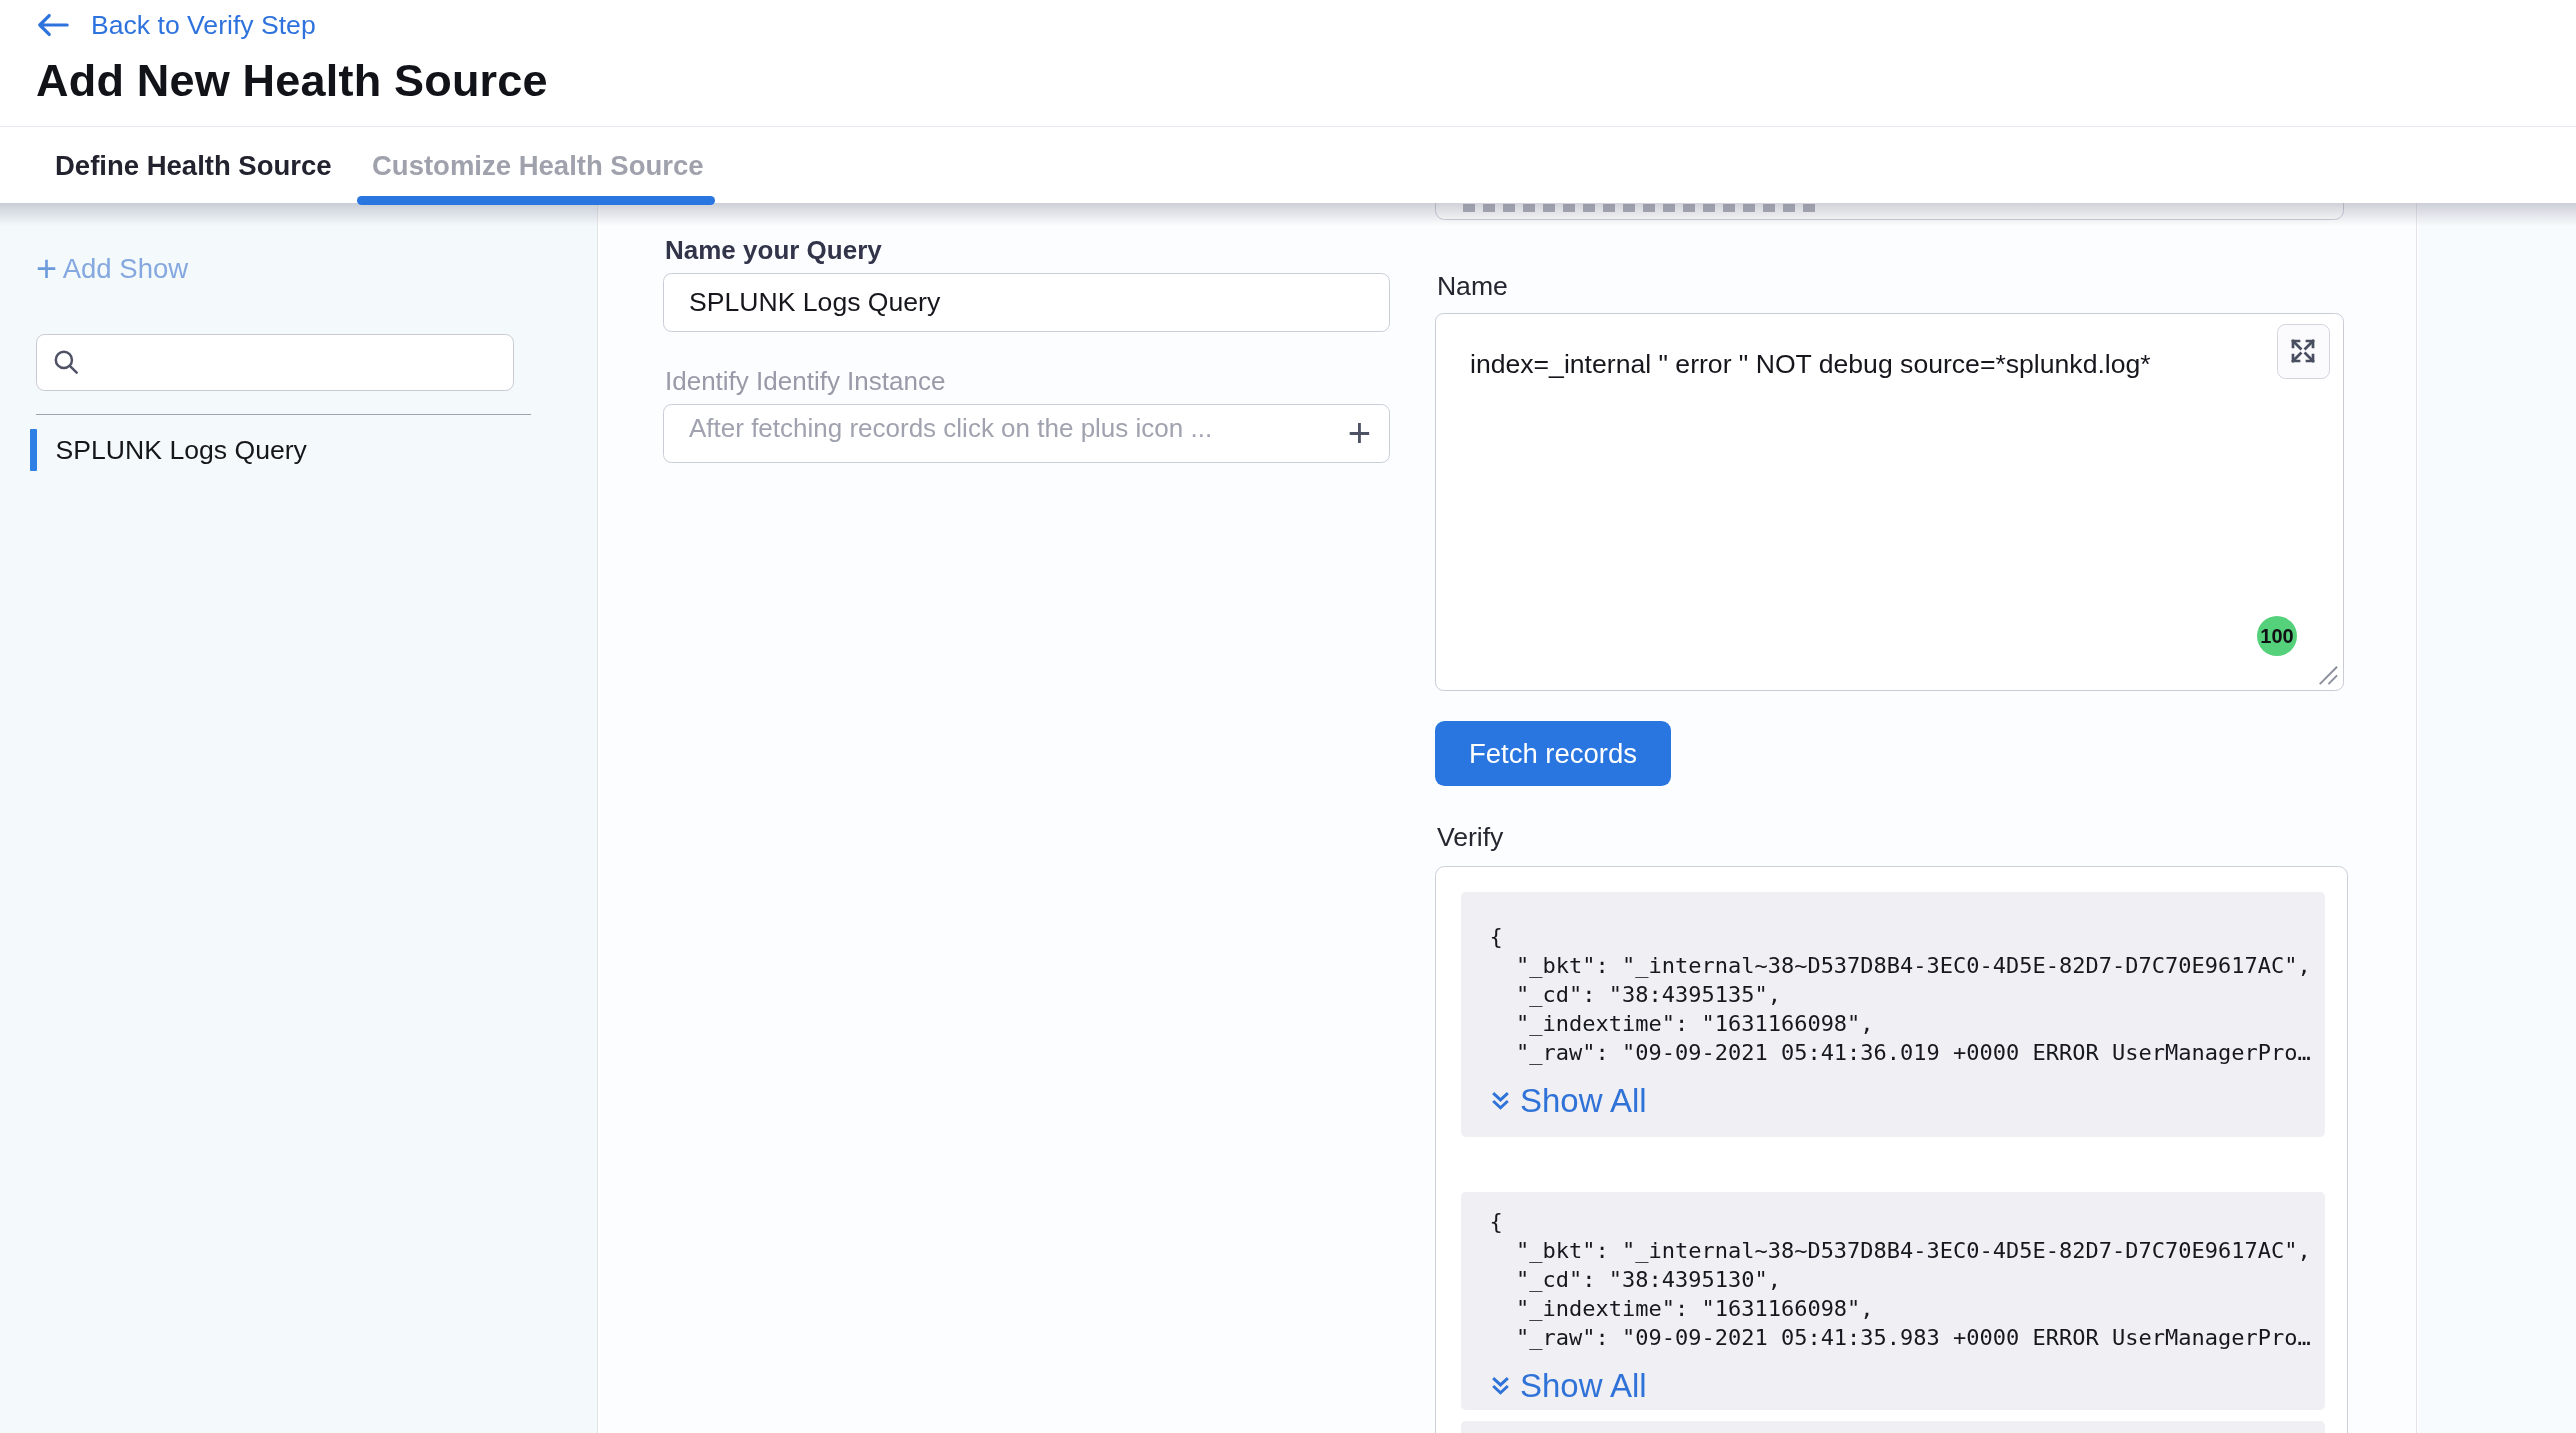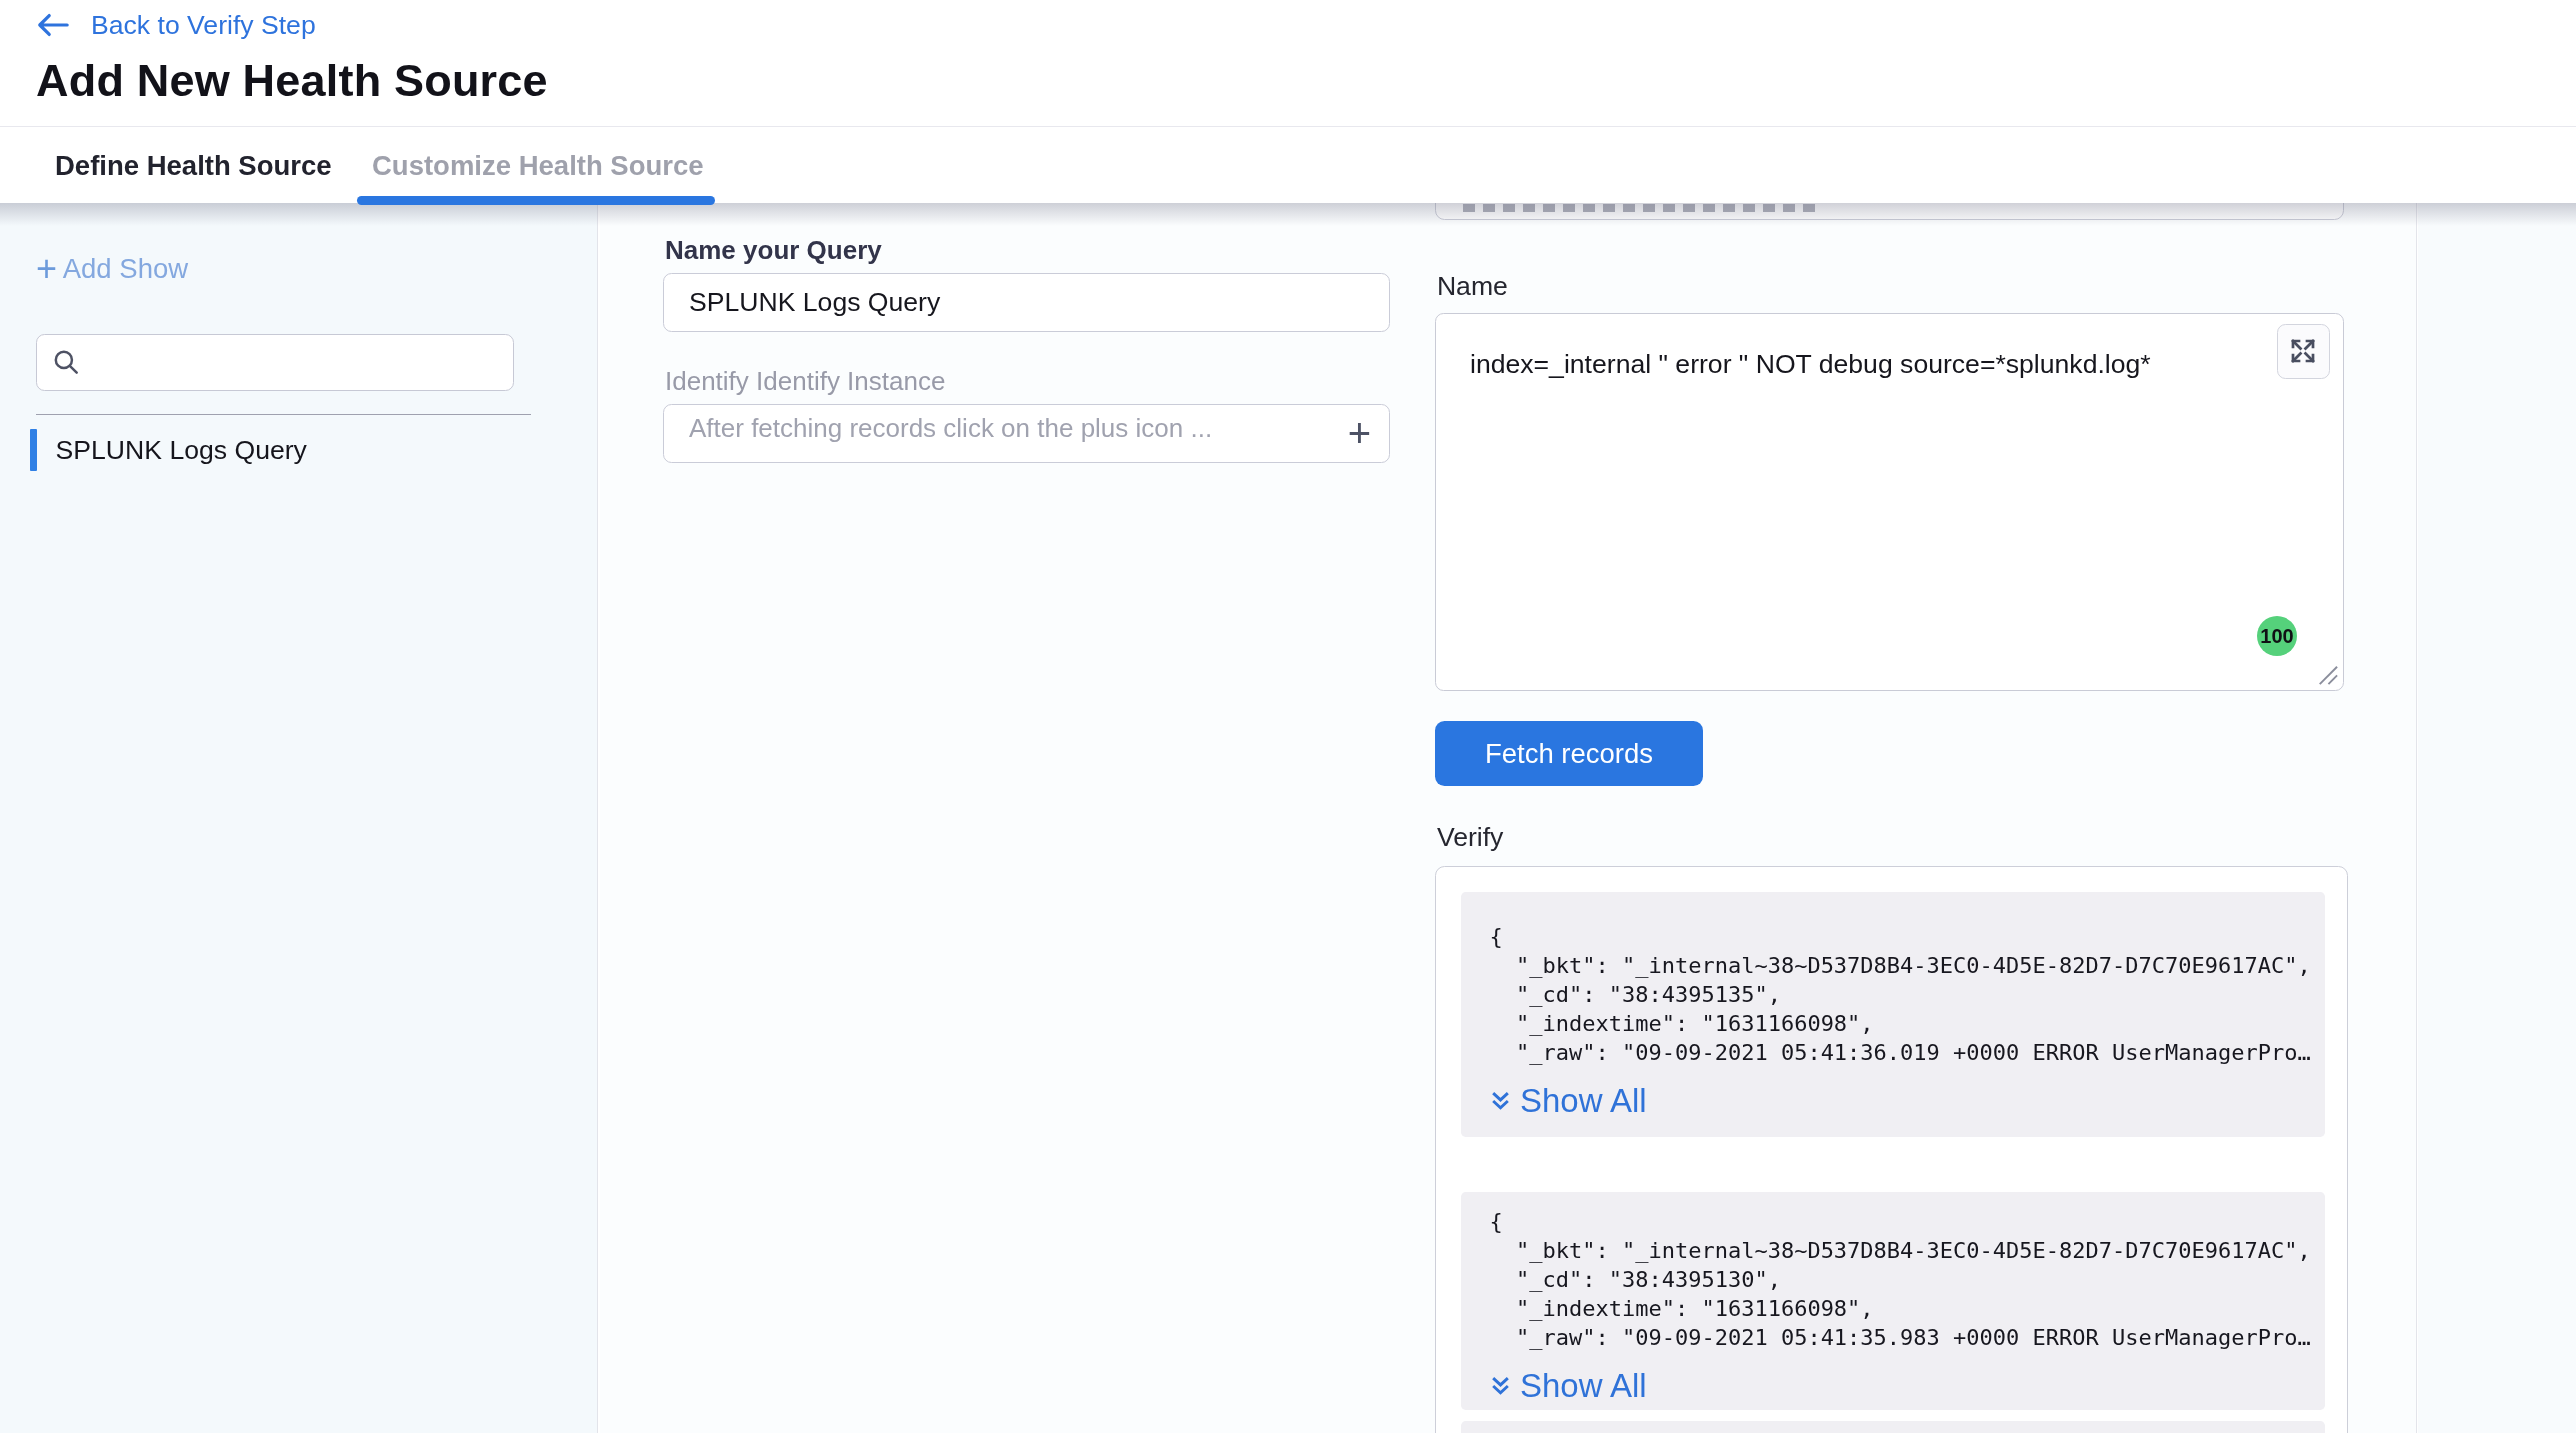--- a/index.html
+++ b/index.html
@@ -59,21 +59,21 @@
   .q-label { position:absolute; left:1.9px; top:68px; font-size:26.6px; font-weight:500; color:#25262f; }
   .query-box { position:absolute; left:0; top:110px; width:909px; height:378px; background:#ffffff;
     border:1.9px solid #c9cbd6; border-radius:8.5px; }
   .query-text { position:absolute; left:34px; top:32px; width:797px; height:313px; border:none; outline:none; resize:none;
     font-family:"Liberation Sans",sans-serif; font-size:26.6px; color:#16161d; background:transparent; line-height:36px; }
   .expand-btn { position:absolute; top:9.5px; right:13.3px; width:53px; height:55px; background:#fbfbfd;
     border:1.9px solid #d3d5de; border-radius:8.5px; display:flex; align-items:center; justify-content:center; cursor:pointer; }
   .char-badge { position:absolute; right:46px; top:302px; width:40px; height:40px; border-radius:50%; background:#55d17b;
     display:flex; align-items:center; justify-content:center; font-size:20px; font-weight:700; color:#101014; }
   .resize-grip { position:absolute; right:3.8px; bottom:3.8px; width:25px; height:25px; cursor:nwse-resize; }
-  .fetch-btn { position:absolute; left:0; top:518px; width:268px; height:65px; background:#2a76e0; border:none;
+  .fetch-btn { position:absolute; left:0; top:518px; width:236px; height:65px; background:#2a76e0; border:none;
     border-radius:9.5px; color:#ffffff; font-size:27.5px; font-weight:500; font-family:"Liberation Sans",sans-serif; cursor:pointer; }
   .records-label { position:absolute; left:1.9px; top:619px; font-size:26.6px; font-weight:500; color:#25262f; }
   .records-box { position:absolute; left:0; top:663px; width:913px; height:835px; background:#ffffff;
     border:1.9px solid #cdcfd9; border-radius:9.5px; padding:25px; }
   .record-card { background:#f0eff3; border-radius:4.7px; width:864px; padding:0 0 15px 28.5px; }
   .record-card.first { height:245px; }
   .record-card.second { height:218px; margin-top:55px; }
   .record-card.third { height:76px; margin-top:11.4px; }
   .record-json { white-space:pre; font-family:"DejaVu Sans Mono", monospace; font-size:22px; line-height:29px; color:#17171f; }
   .record-card.first .record-json { padding-top:30px; }

